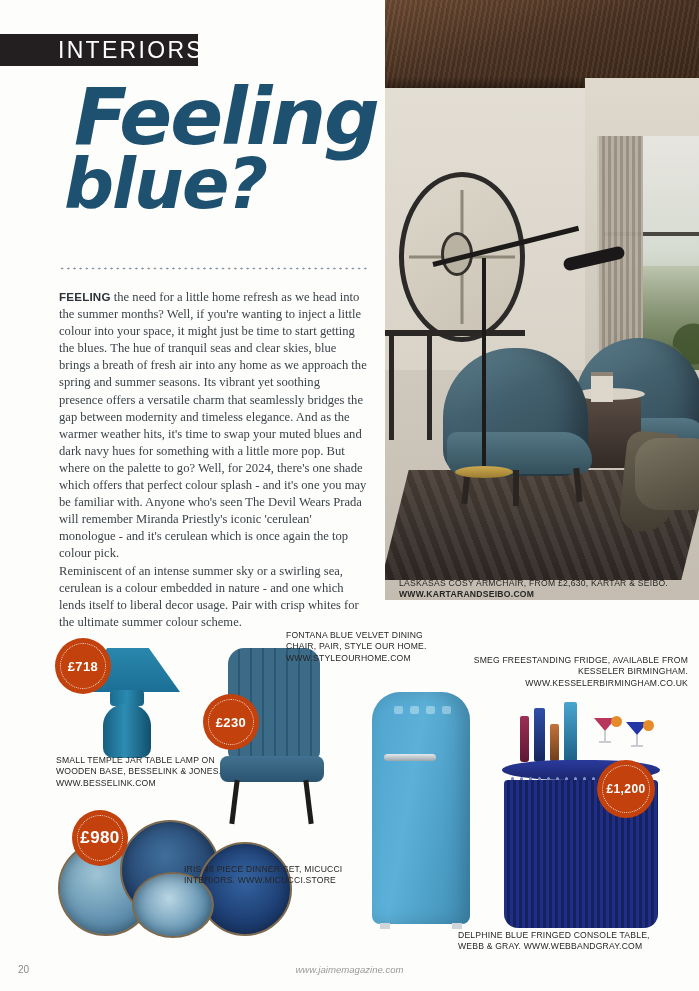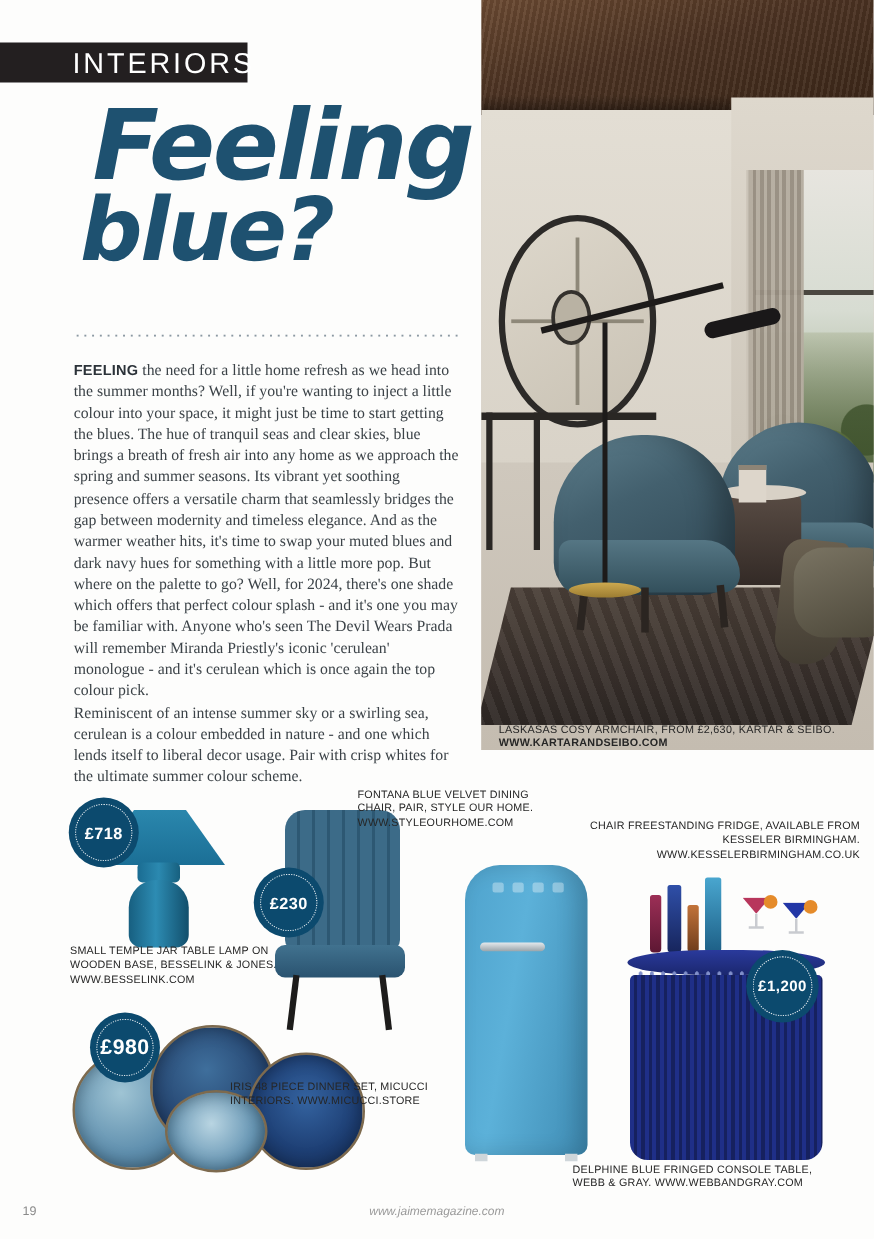--- a/index.html
+++ b/index.html
@@ -238,21 +238,21 @@
 
   #cap-chair { left:286px; top:630px; width:148px; text-align:left;}
   #cap-fridge{ left:440px; top:655px; width:248px; text-align:right;}
   #cap-lamp  { left:56px;  top:755px; width:170px;}
   #cap-dinner{ left:184px; top:864px; width:172px;}
   #cap-console{left:458px; top:930px; width:200px;}
 
   
   .badge{
     position:absolute; border-radius:50%;
-    background:#0c4a6e;
+    background:#c2410c;
     display:flex; align-items:center; justify-content:center;
     color:#ffffff; font-weight:bold;
     font-family:"Liberation Sans", sans-serif;
     letter-spacing:0.4px;
   }
   .badge:before{
     content:""; position:absolute; inset:5px; border-radius:50%;
     border:1.5px dotted rgba(255,255,255,0.85);
   }
   .badge span{ position:relative; z-index:2; }
@@ -463,21 +463,21 @@
     <div class="door"></div>
     <div class="dial" style="left:22px;"></div>
     <div class="dial" style="left:38px;"></div>
     <div class="dial" style="left:54px;"></div>
     <div class="dial" style="left:70px;"></div>
     <div class="handle"></div>
     <div class="foot" style="left:8px;"></div>
     <div class="foot" style="right:8px;"></div>
   </div>
   <div class="cap right" id="cap-fridge">
-    <span>CHAIR FREESTANDING FRIDGE, AVAILABLE FROM KESSELER BIRMINGHAM. </span><b>WWW.KESSELERBIRMINGHAM.CO.UK</b>
+    <span>SMEG FREESTANDING FRIDGE, AVAILABLE FROM KESSELER BIRMINGHAM. </span><b>WWW.KESSELERBIRMINGHAM.CO.UK</b>
   </div>
 
   <div class="prod" id="prod-console">
     <div class="bottle" style="left:18px; top:-44px; width:9px; height:46px; background:linear-gradient(180deg,#9c2f56,#5d1733);"></div>
     <div class="bottle" style="left:32px; top:-52px; width:11px; height:54px; background:linear-gradient(180deg,#2f4fa8,#17255c);"></div>
     <div class="bottle" style="left:48px; top:-36px; width:9px; height:38px; background:linear-gradient(180deg,#c2733a,#6d3c1c);"></div>
     <div class="bottle" style="left:62px; top:-58px; width:13px; height:60px; background:linear-gradient(180deg,#49a6cf,#1d5f86);"></div>
     <div class="cocktail" style="left:92px; top:-42px;">
       <div class="bowl" style="background:#b8365c;"></div>
       <div class="stem"></div>
@@ -507,16 +507,16 @@
     <div class="plate p3"></div>
     <div class="plate p4"></div>
   </div>
   <div class="badge" id="badge-dinner">
     <span>£980</span>
   </div>
   <div class="cap" id="cap-dinner">
     <span>IRIS 48 PIECE DINNER SET, MICUCCI INTERIORS. </span><b>WWW.MICUCCI.STORE</b>
   </div>
 
-  <div class="footer-page">19</div>
+  <div class="footer-page">20</div>
   <div class="footer-url">www.jaimemagazine.com</div>
 
 </div>
 
 </body></html>

